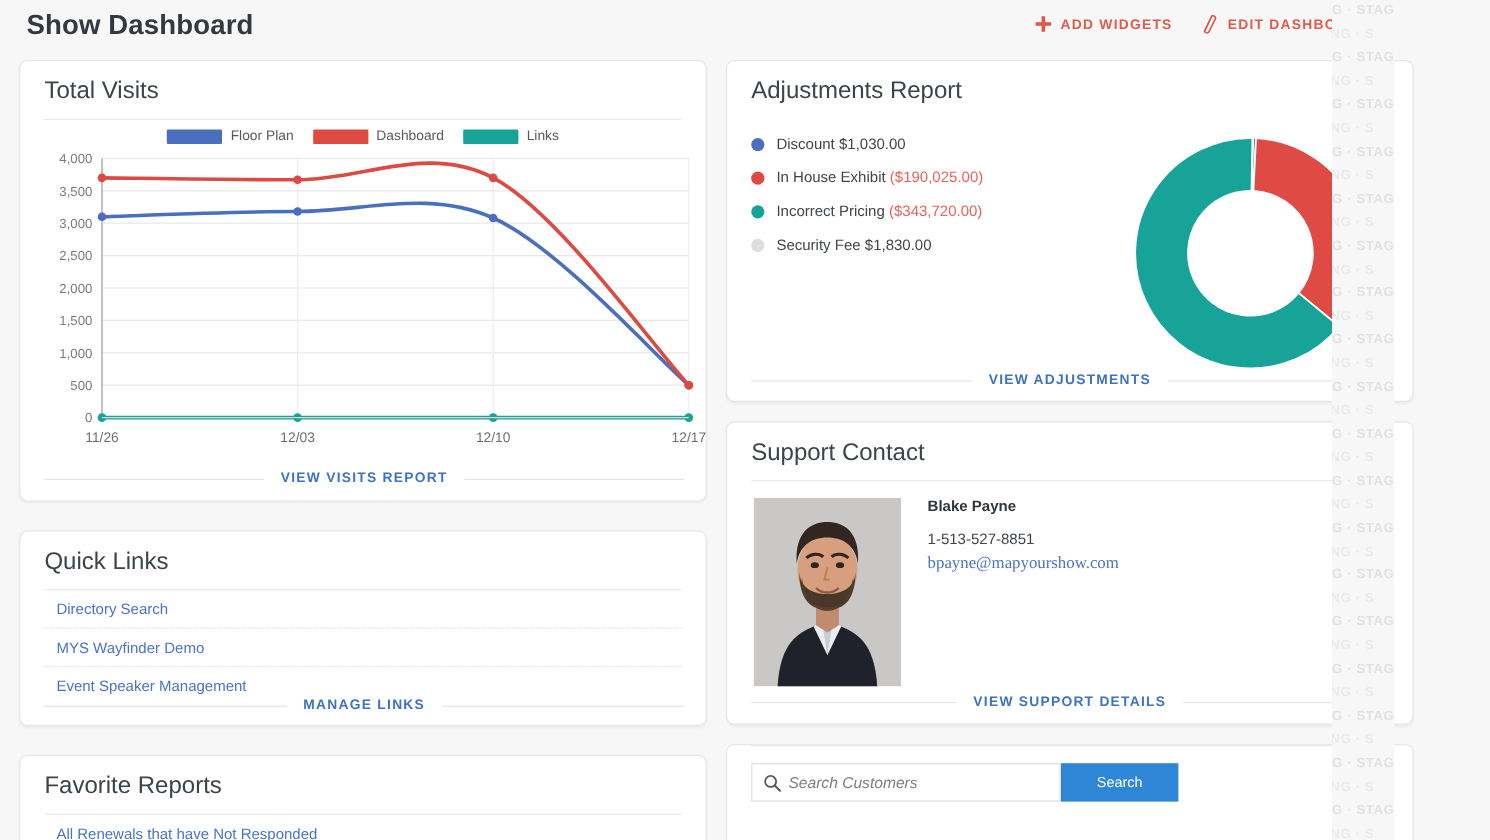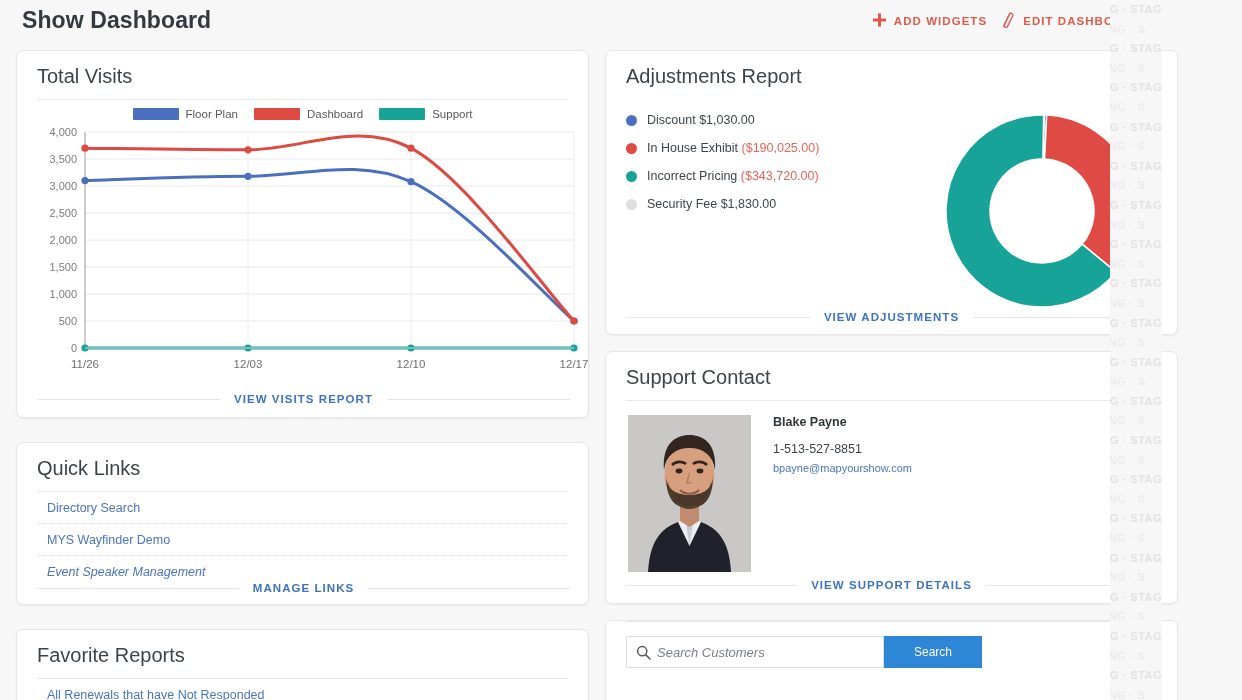--- a/index.html
+++ b/index.html
@@ -26,21 +26,21 @@
   
   .header {
     position: absolute; top: 0; left: 0; width: 1190px; height: 44px;
   }
   .page-title {
     position: absolute; left: 22px; top: 7px;
     font-size: 23px; font-weight: bold; color: #33393f; letter-spacing: .1px;
   }
   .header-actions {
     position: absolute; right: 48px; top: 12px;
-    display: flex; align-items: center; gap: 12px;
+    display: flex; align-items: center; gap: 22px;
   }
   .hdr-action {
     display: flex; align-items: center; gap: 7px;
     color: #e05b4c; font-size: 11.5px; font-weight: bold;
     letter-spacing: 1.05px; cursor: pointer; background: none; border: 0;
     font-family: "Liberation Sans", sans-serif;
   }
   .hdr-action svg { display: block; }
 
   
@@ -83,21 +83,21 @@
   .visits-footer { position: absolute; left: 0; bottom: 12px; width: 573px; }
 
   
   #card-quicklinks { left: 16px; top: 442px; width: 573px; height: 163px; }
   .ql-list { padding: 0 20px; }
   .ql-item {
     font-size: 12.5px; color: #4a74c4; text-decoration: none;
     display: block; padding: 9px 0 8px 10px;
     border-bottom: 1px dotted #dcdcdc;
   }
-  .ql-item:last-child { border-bottom: 0; font-style: italic; }
+  .ql-item:last-child { border-bottom: 0; }
   .quicklinks-footer { position: absolute; left: 0; bottom: 10px; width: 573px; }
 
   
   #card-favreports { left: 16px; top: 629px; width: 573px; height: 130px; }
   .fav-list { padding: 0 20px; }
   .fav-item {
     font-size: 12.5px; color: #4a74c4; text-decoration: none;
     display: block; padding: 9px 0 8px 10px;
   }
 
@@ -113,21 +113,21 @@
   .adj-chart { flex: 1; display: flex; justify-content: center; align-items: flex-start; }
   .adjust-footer { margin-bottom: 12px; }
 
   
   #card-support { left: 605px; top: 351px; width: 573px; height: 253px;
                   display: flex; flex-direction: column; }
   .sup-body { display: flex; gap: 22px; padding: 14px 20px 0 22px; flex: 1; }
   .sup-photo { width: 123px; height: 157px; border: 0; display: block; flex: none; }
   .sup-name { font-size: 12.5px; font-weight: bold; color: #2f3539; margin-bottom: 13px; }
   .sup-phone { font-size: 12.5px; color: #3f454a; margin-bottom: 6px; }
-  .sup-email { font-size: 11px; color: #4a74c4; text-decoration: none; display: block; }
+  .sup-email { font-size: 14px; color: #4a74c4; text-decoration: none; display: block; font-family: Liberation Serif, serif; }
   .support-footer { margin-bottom: 12px; }
 
   
   #card-custsearch { left: 605px; top: 620px; width: 573px; height: 140px; }
   .cs-row { display: flex; padding: 14px 20px 0 20px; align-items: stretch; }
   .cs-input-wrap {
     position: relative; flex: 1; max-width: 258px;
     border: 1px solid #dedede; background: #fff; height: 32px;
     display: flex; align-items: center;
   }
@@ -181,21 +181,21 @@
       <div class="item">
         <span class="sw" style="background:#4a6fbf"></span>
         <span class="lbl">Floor Plan</span>
       </div>
       <div class="item">
         <span class="sw" style="background:#dc4a42"></span>
         <span class="lbl">Dashboard</span>
       </div>
       <div class="item">
         <span class="sw" style="background:#17a398"></span>
-        <span class="lbl">Support</span>
+        <span class="lbl">Links</span>
       </div>
     </div>
 
     <div class="chart-wrap">
       <svg id="visits-svg" width="573" height="265" viewBox="0 0 573 265">
           <line x1="68" y1="228" x2="557" y2="228" stroke="#e8e8e8" stroke-width="1"></line>
           <text x="60" y="232" text-anchor="end" font-size="11" fill="#7c7c7c">0</text>
           <line x1="68" y1="201" x2="557" y2="201" stroke="#e8e8e8" stroke-width="1"></line>
           <text x="60" y="205" text-anchor="end" font-size="11" fill="#7c7c7c">500</text>
           <line x1="68" y1="174" x2="557" y2="174" stroke="#e8e8e8" stroke-width="1"></line>

